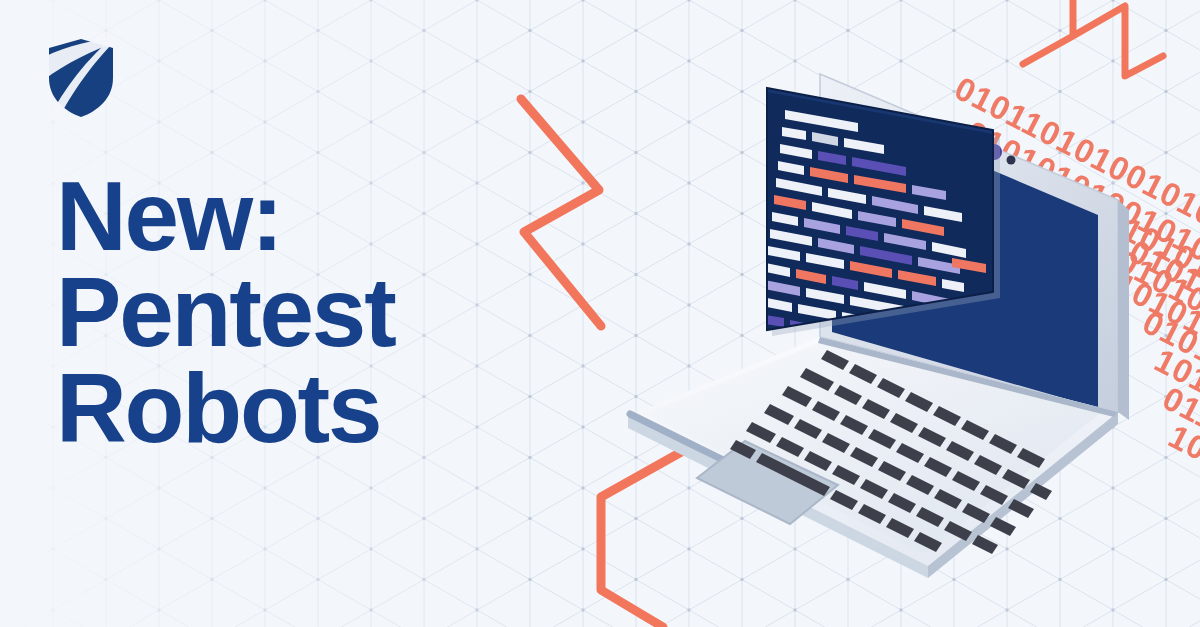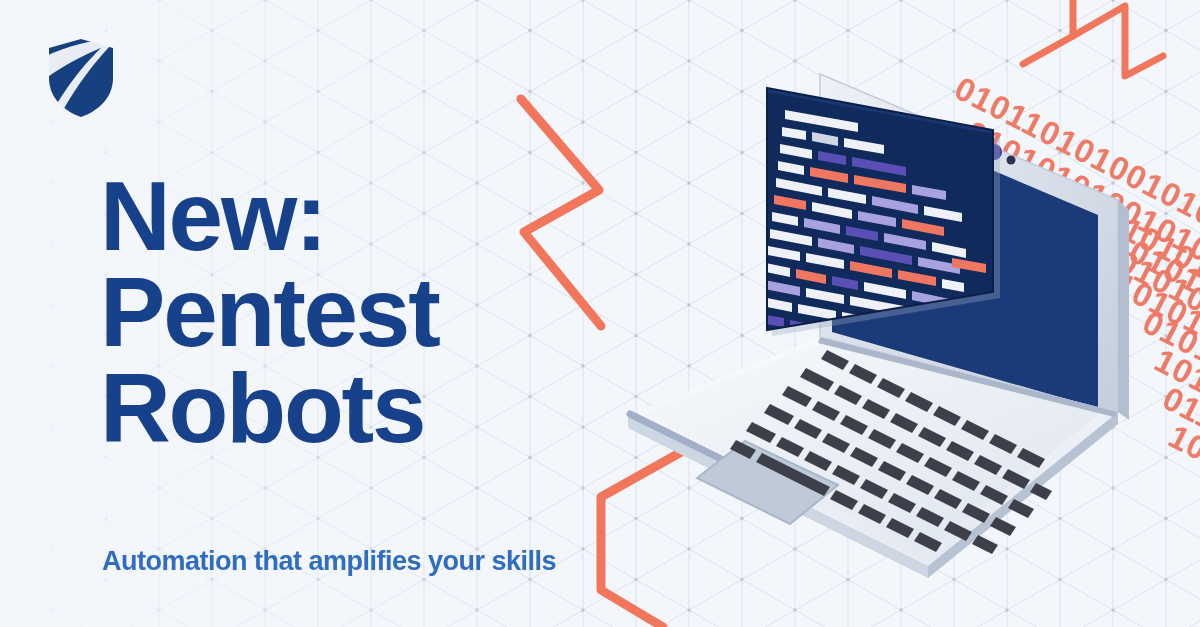--- a/index.html
+++ b/index.html
@@ -18,21 +18,21 @@
   }
   .layer {
     position: absolute;
     inset: 0;
     width: 1200px;
     height: 627px;
   }
   #bg-grid { z-index: 1; }
   #deco-lines { z-index: 2; }
   #illustration { z-index: 3; }
-  #text-block { z-index: 4; margin-left: 44px; }
+  #text-block { z-index: 4; }
   #logo-block { z-index: 5; }
 
   
   #logo-block {
     position: absolute;
     left: 44px;
     top: 36px;
     width: 74px;
     height: 84px;
   }
@@ -366,21 +366,20 @@
           </g>
         </g>
       </g>
     </g>
   </svg>
 
   <div id="text-block">
     <h1 id="headline">New:
 Pentest
 Robots</h1>
-    <p id="subhead">Automation that amplifies your skills</p>
   </div>
 
   <div id="logo-block">
     <svg viewBox="0 0 74 84" aria-hidden="true">
       <path d="M5,12 L37,3 L69,12 L69,42 C69,62 54,75 37,81 C20,75 5,62 5,42 Z" fill="#16407f"></path>
       <path d="M2,20 C22,10 52,4 72,0 L72,6 C50,14 20,28 0,44 Z" fill="#f3f6fb" opacity="0.95"></path>
       <path d="M70,6 C50,26 28,56 14,84 L4,84 C20,52 44,22 70,0 Z" fill="#f3f6fb" opacity="0.95"></path>
     </svg>
   </div>
 

